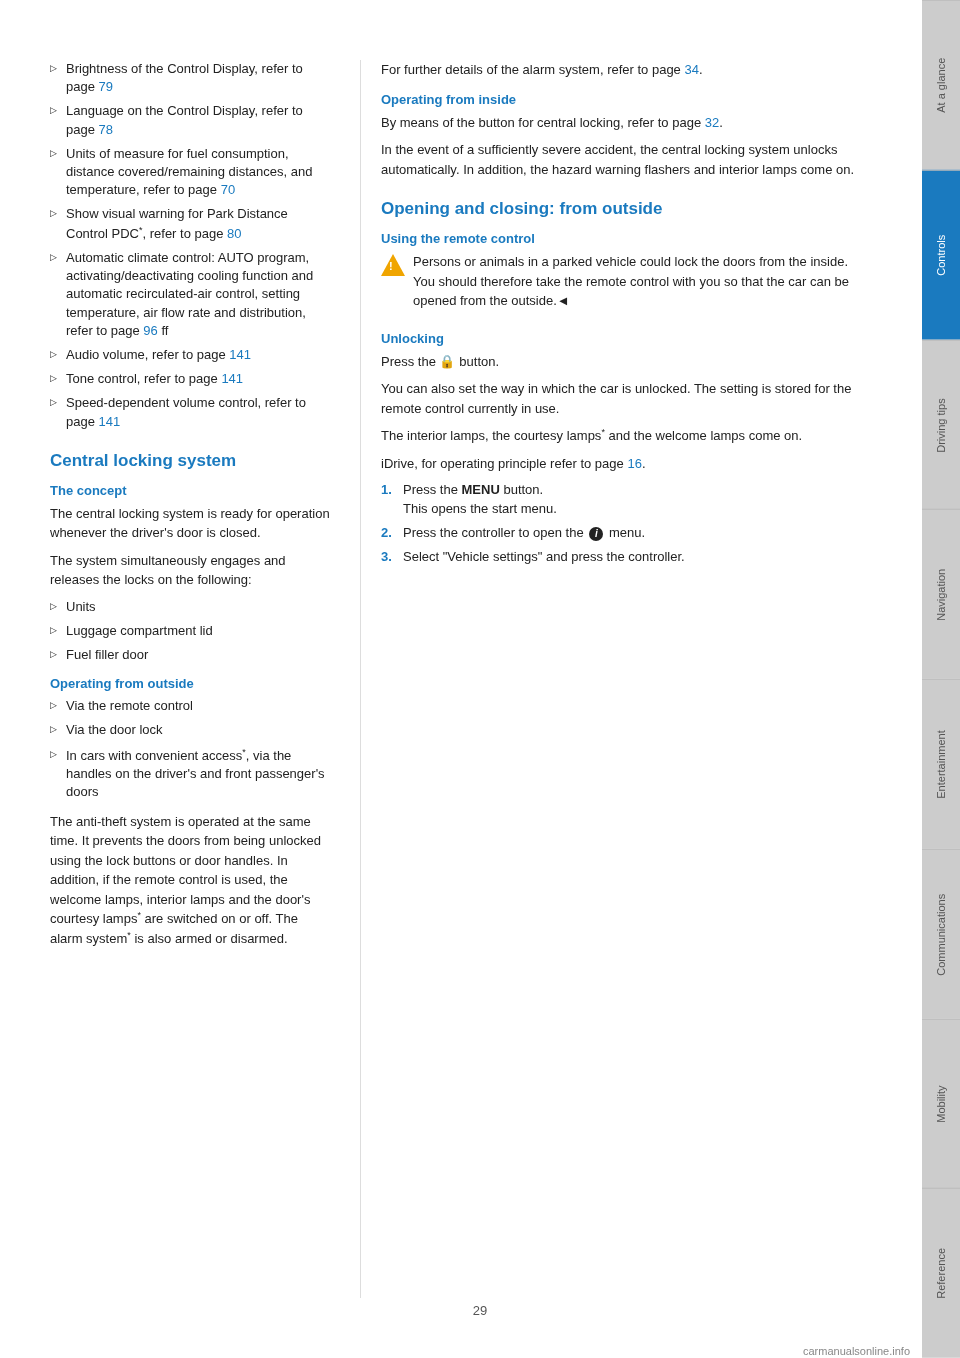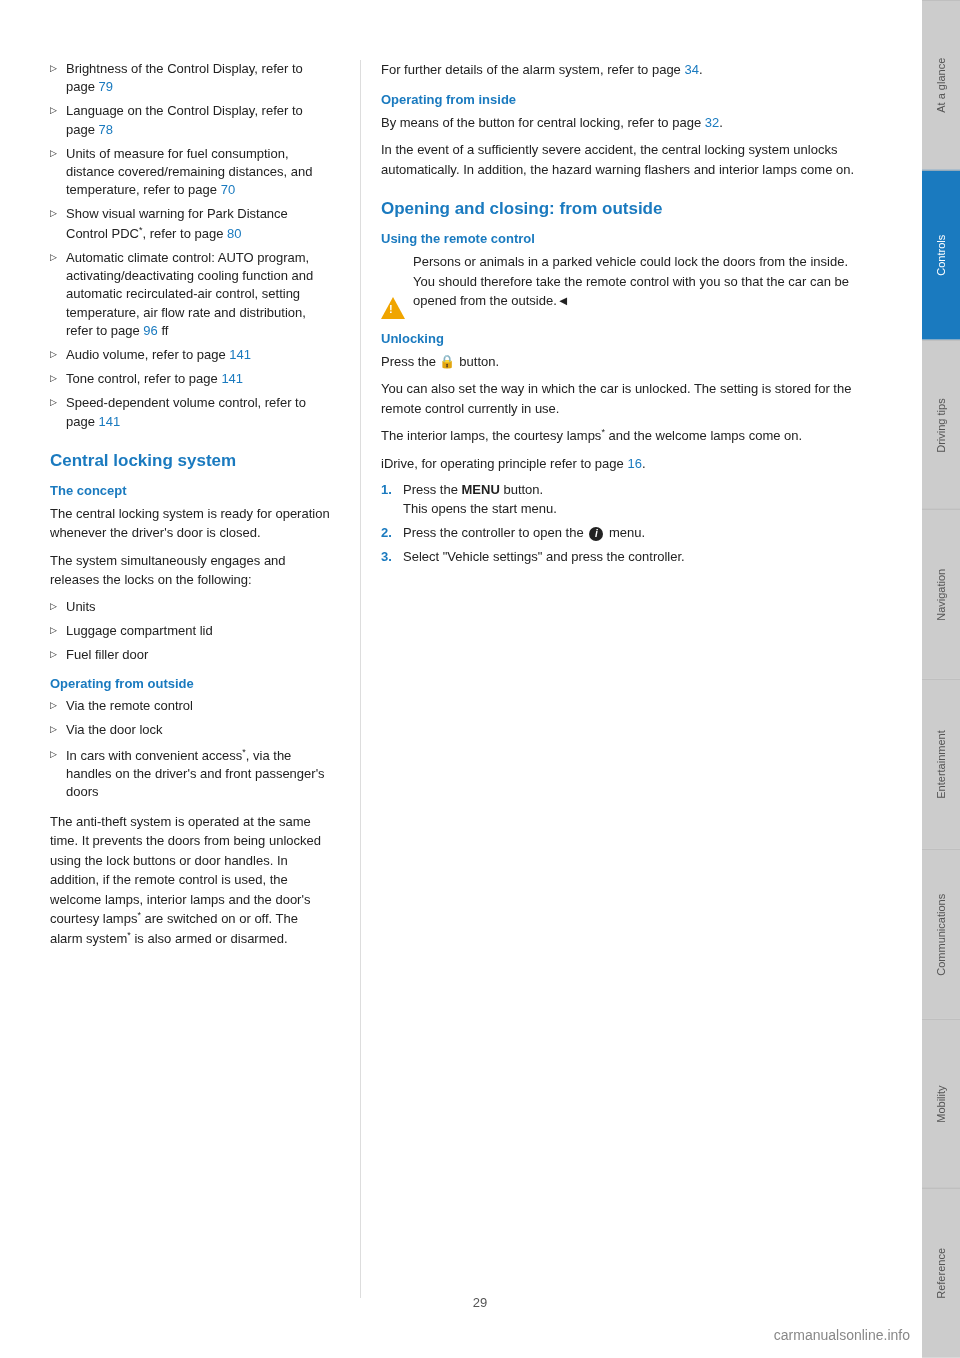--- a/index.html
+++ b/index.html
@@ -142,21 +142,21 @@
     
     p {
       line-height: 1.5;
       margin-bottom: 8px;
       font-size: 13px;
     }
 
     
     .warning-box {
       display: flex;
-      align-items: flex-end;
+      align-items: flex-start;
       margin-bottom: 10px;
     }
 
     .warning-icon-inner {
       width: 0;
       height: 0;
       border-left: 12px solid transparent;
       border-right: 12px solid transparent;
       border-bottom: 22px solid #f0a500;
       position: relative;
@@ -171,21 +171,21 @@
       top: 6px;
       left: -4px;
       color: #fff;
       font-weight: bold;
       font-size: 11px;
     }
 
     
     .page-number {
       position: absolute;
-      bottom: 48px;
+      bottom: 40px;
       left: 50%;
       transform: translateX(-50%);
       font-size: 13px;
       color: #555;
     }
 
     
     .i-icon {
       display: inline-block;
       width: 14px;
@@ -201,23 +201,23 @@
       margin: 0 2px;
     }
 
     
     sup {
       font-size: 9px;
     }
 
     .watermark {
       position: absolute;
-      bottom: 15px;
+      bottom: 1px;
       right: 50px;
-      font-size: 14px;
+      font-size: 11px;
       color: #888;
       margin-left: 8px;
     }
   </style>
 </head>
 <body>
 
 <div class="page-container">
 
   <div class="main-content">

